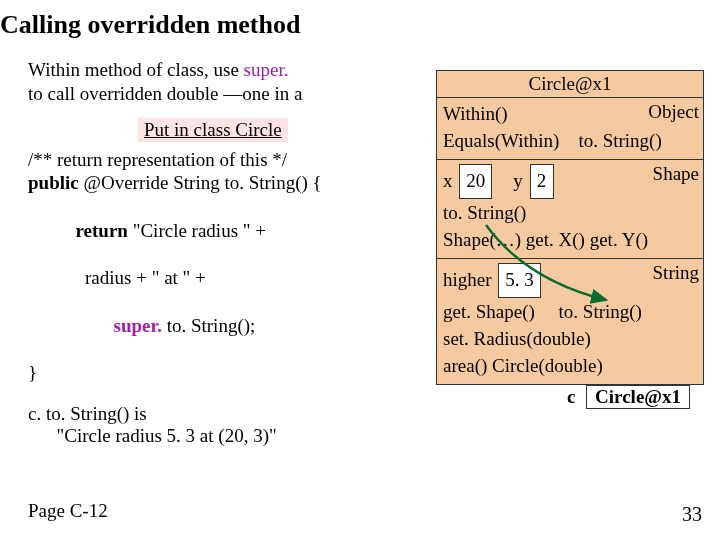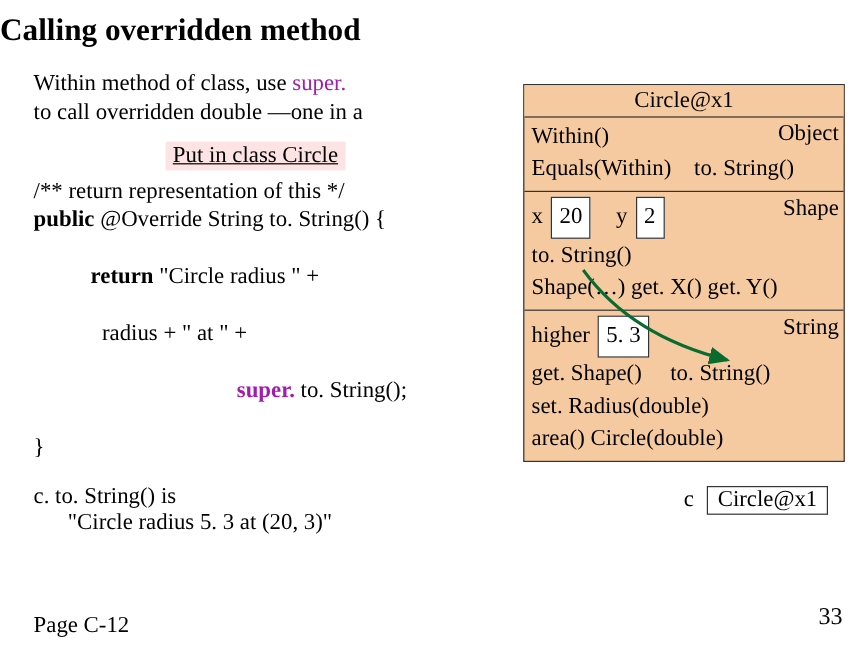--- a/index.html
+++ b/index.html
@@ -38,21 +38,21 @@
     font-family: Liberation Serif, serif;
     line-height: 1.25;
   }
   .bold { font-weight: bold; }
   .eval {
     margin-top: 18px;
   }
   .pagec {
     position: absolute;
     left: 28px;
-    bottom: 7px;
+    bottom: 18px;
   }
   .slidenum {
     position: absolute;
     right: 18px;
     bottom: 14px;
     font-size: 20px;
   }
   .diagram {
     position: absolute;
     right: 16px;
@@ -89,21 +89,22 @@
     border: 1px solid #333;
     padding: 4px 6px;
     margin: 0 2px;
     min-width: 24px;
     text-align: center;
   }
   .row2 { margin-top: 2px; }
   .cvar {
     position: absolute;
     right: 28px;
-    top: 405px;
+    top: 385px;
+    font-weight: bold;
   }
   .cvar .lbl { display:inline-block; margin-right:4px; }
   svg.arrow {
     position: absolute;
     pointer-events: none;
   }
 </style>
 </head>
 <body>
 
@@ -117,21 +118,21 @@
   <div class="putline">Put in class Circle</div>
   <div class="code">
     <div>/** return representation of this */</div>
     <div>
       <span class="bold">public </span><span>@Override String to. String() {</span>
     </div>
     <div style="white-space:pre;">
       <span class="bold">    return </span><span>"Circle radius " +</span>
     </div>
     <div style="white-space:pre;">            radius + " at " +</div>
-    <div style="white-space:pre;text-align:center;">
+    <div style="white-space:pre;">
       <span>            </span><span class="super bold">super. </span><span>to. String();</span>
     </div>
     <div>}</div>
   </div>
   <div class="eval">
     <div>c. to. String()  is</div>
     <div style="white-space:pre;">      "Circle radius 5. 3 at (20, 3)"</div>
   </div>
 </div>
 

